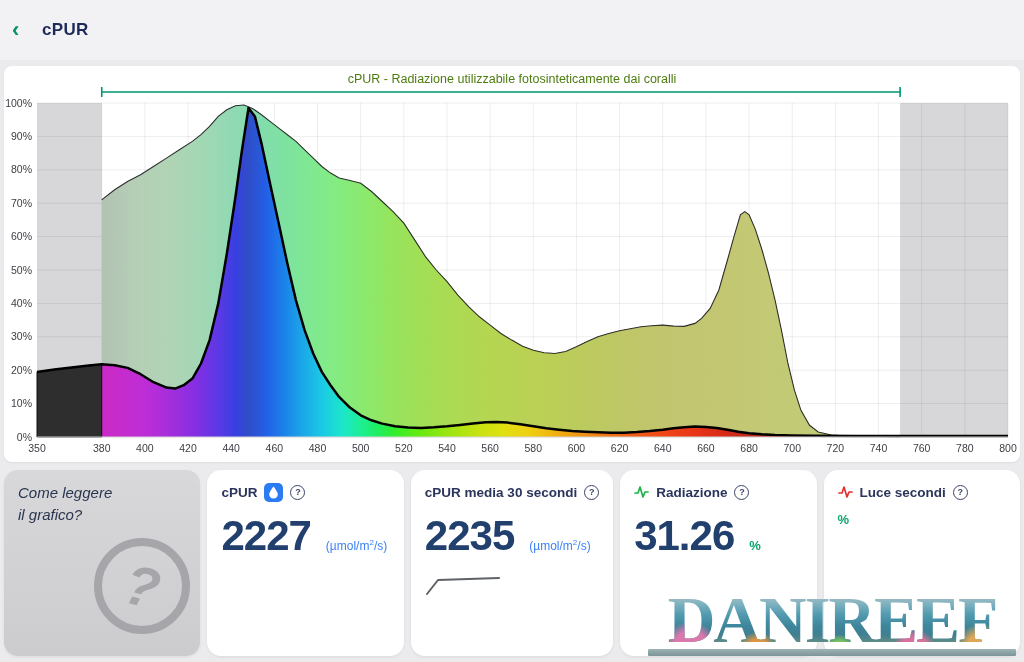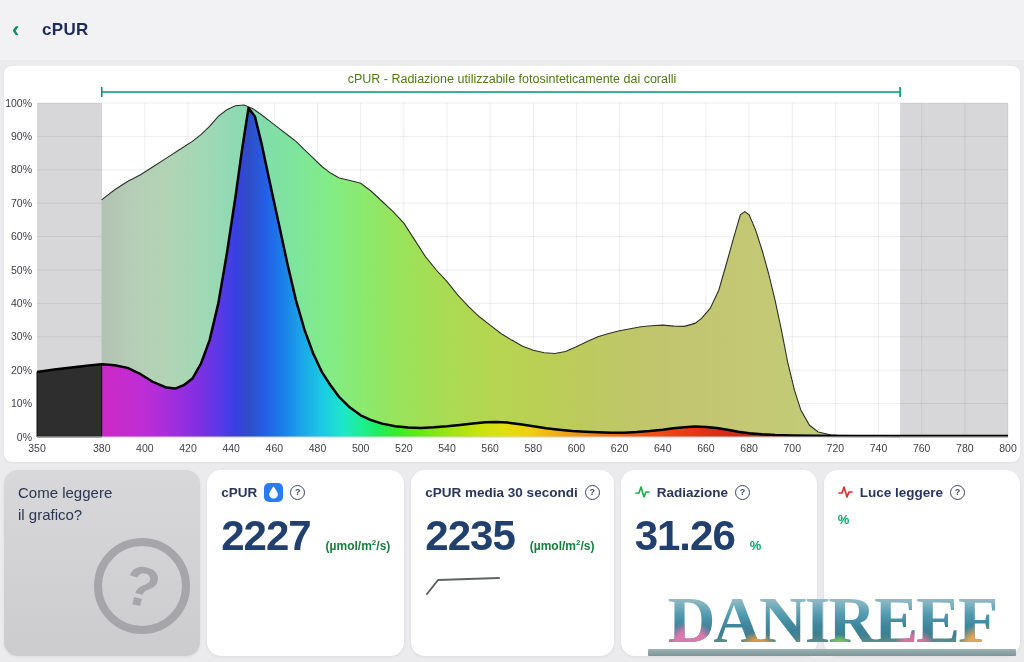--- a/index.html
+++ b/index.html
@@ -17,36 +17,36 @@
     background:#ffffff; border-radius:8px; box-shadow:0 1px 2px rgba(0,0,0,.06); }
   .chart-title { position:absolute; left:0; top:6px; width:100%; text-align:center;
     color:#4d7c0f; font-size:12.5px; font-weight:500; }
   svg text { font-family:"Liberation Sans", sans-serif; }
 
   
   .cards { position:absolute; left:4px; top:470px; width:1016px; height:186px;
     display:flex; gap:7px; }
   .card { flex:1 1 0; background:#ffffff; border-radius:14px; position:relative;
     box-shadow:0 1px 3px rgba(0,0,0,.07); padding:12px 14px; }
-  .card.gray { background:linear-gradient(180deg,#d8d8da,#cccccf); }
+  .card.gray { background:linear-gradient(180deg,#d8d8da,#cccccf);font-style:italic; }
   .howto-text { color:#2a3550; font-size:15px; line-height:1.45; font-weight:500; max-width:95px; }
   .q-circle { position:absolute; right:10px; bottom:22px; width:96px; height:96px;
     border:8px solid #a6a6aa; border-radius:50%; display:flex; align-items:center; justify-content:center; }
   .q-circle span { color:#a6a6aa; font-size:56px; font-weight:bold; transform:rotate(14deg); }
 
   .label-row { display:flex; align-items:center; gap:7px; height:20px; }
   .card-label { color:#2b355c; font-size:13.5px; font-weight:600; white-space:nowrap; }
   .help-icon { width:15px; height:15px; border:1.4px solid #3a4468; border-radius:50%;
     color:#3a4468; font-size:9px; font-weight:bold; display:flex; align-items:center;
     justify-content:center; flex:0 0 auto; }
   .badge { width:19px; height:19px; border-radius:5px; background:#2b7bf5;
     display:flex; align-items:center; justify-content:center; flex:0 0 auto; }
   .value-row { margin-top:10px; display:flex; align-items:baseline; gap:15px; }
   .big-value { color:#21406e; font-size:42px; font-weight:bold; letter-spacing:-1px; }
-  .unit { color:#15803d; font-size:12px; font-weight:bold; }
+  .unit { color:#3b82f6; font-size:12px; font-weight:normal; }
   .unit sup { font-size:8px; }
   .pct-unit { color:#0ba76d; font-size:13px; font-weight:bold; }
   .sparkline { margin-top:16px; display:block; }
 
   
   .watermark { position:absolute; left:646px; top:584px; width:372px; height:72px;
     z-index:6; pointer-events:none; }
   .watermark .wm-text {
     font-size:66px; font-weight:bold; letter-spacing:-2px; line-height:72px;
     transform:scaleY(1.0); text-align:center; width:100%;
@@ -271,21 +271,21 @@
       <span class="big-value">31.26</span>
       <span class="pct-unit">%</span>
     </div>
   </div>
 
   <div class="card">
     <div class="label-row">
       <svg width="15" height="14" viewBox="0 0 15 14">
         <polyline points="1,8 4,8 6,2 9,12 11,7 14,7" fill="none" stroke="#e03131" stroke-width="1.7" stroke-linejoin="round" stroke-linecap="round"></polyline>
       </svg>
-      <span class="card-label">Luce leggere</span>
+      <span class="card-label">Luce secondi</span>
       <span class="help-icon">?</span>
     </div>
     <div class="value-row">
       <span class="pct-unit">%</span>
     </div>
   </div>
 </div>
 
 <div class="watermark">
   <div class="wm-text">DANIREEF</div>

